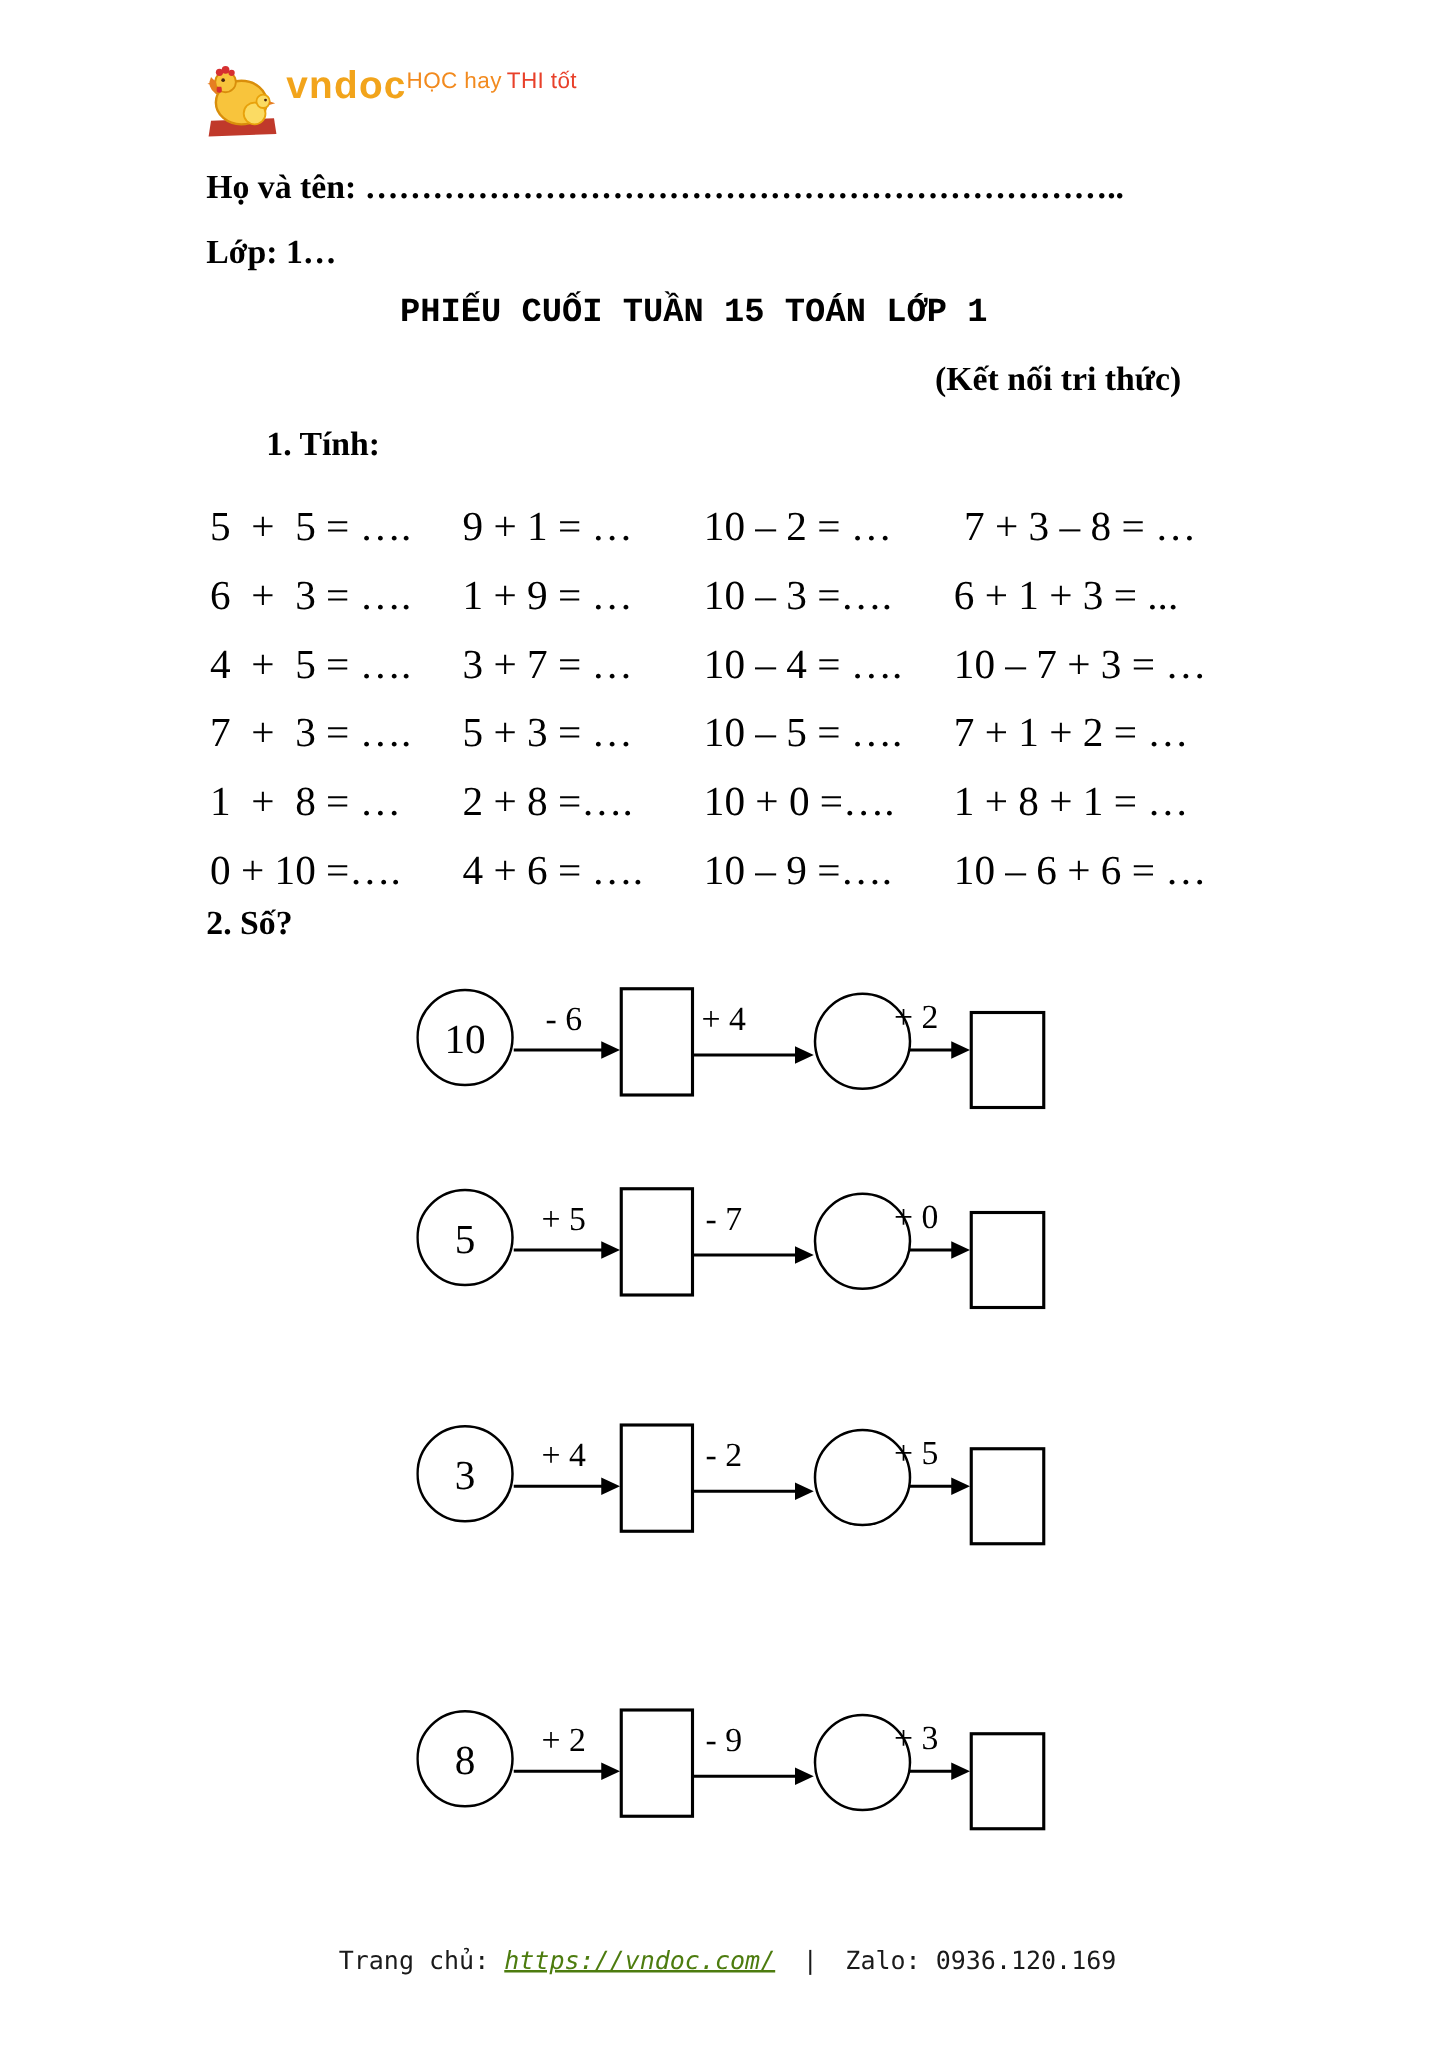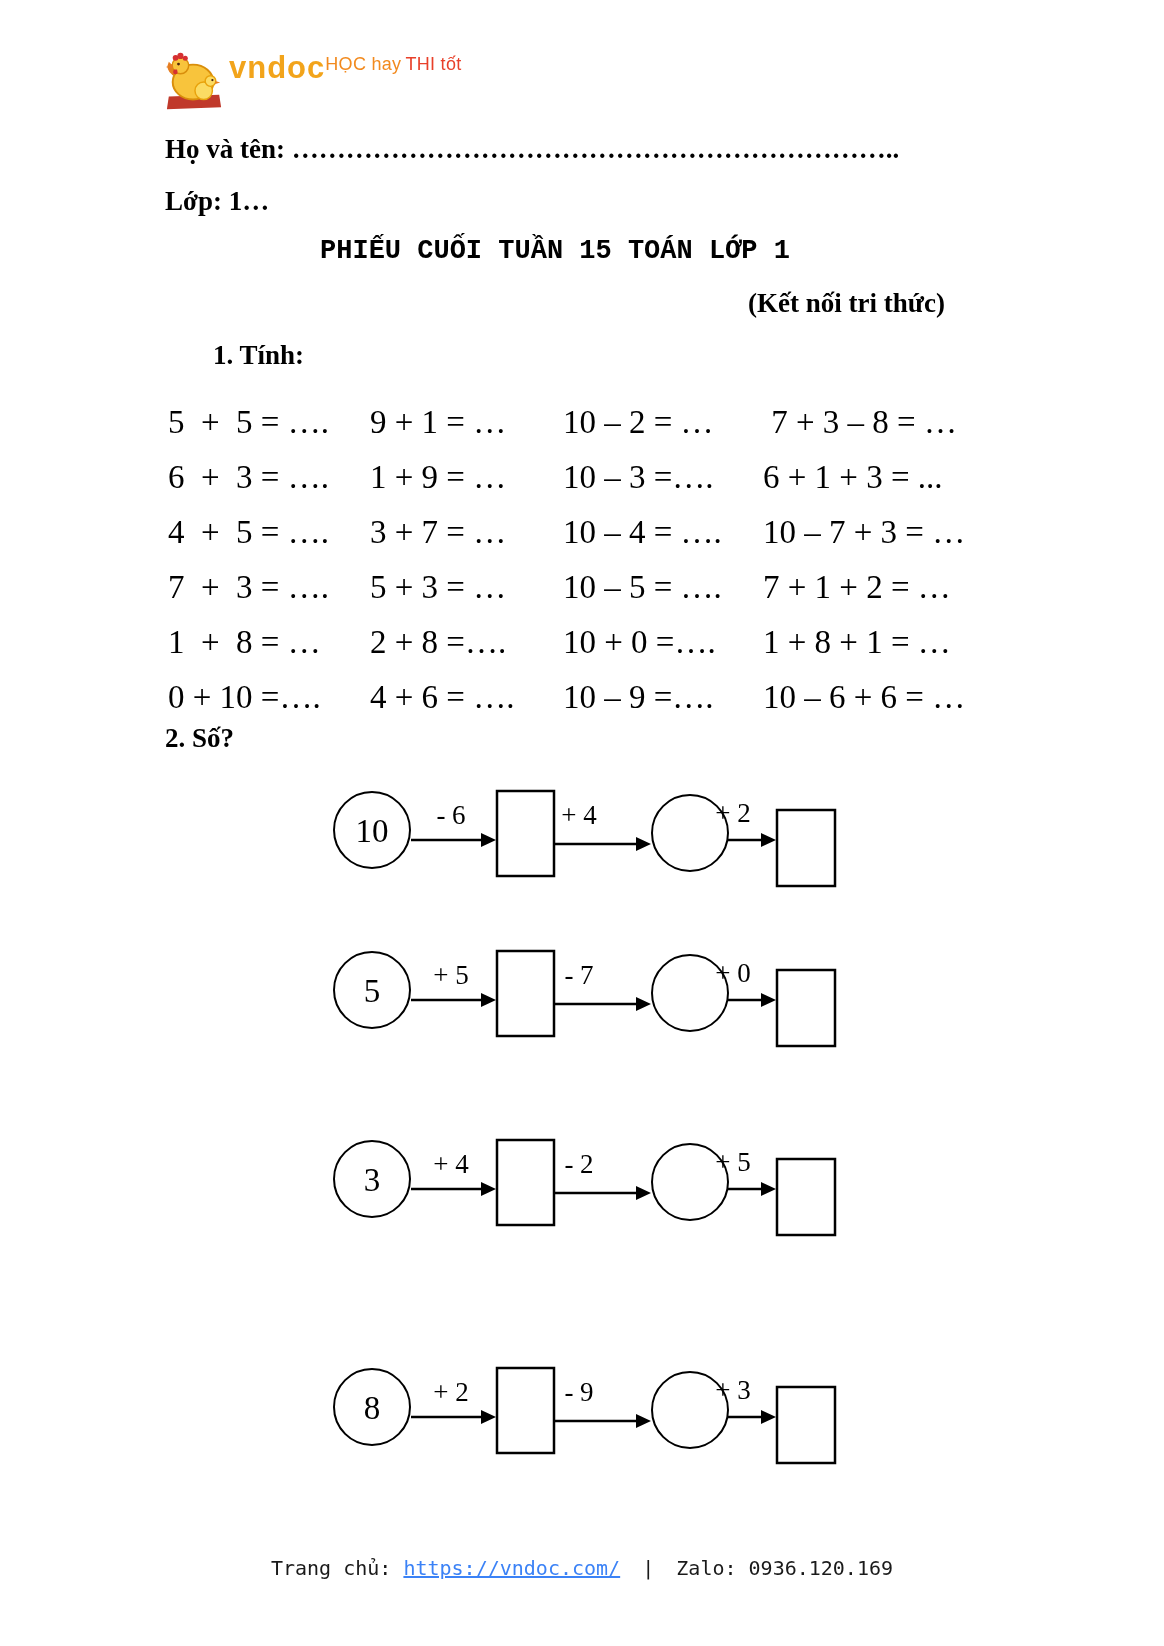--- a/index.html
+++ b/index.html
@@ -35,21 +35,21 @@
   .ex{font-size:33px;white-space:pre;line-height:55px;}
   
   .diagram{left:333px;width:520px;height:120px;}
   .d-num{font-size:33px;font-family:"Liberation Serif",serif;}
   .d-op{font-size:27px;font-family:"Liberation Serif",serif;}
   
   .footer{
     left:0;top:1556px;width:1164px;text-align:center;
     font-family:"DejaVu Sans Mono", monospace;font-size:20px;color:#1a1a1a;
   }
-  .footer a{color:#3b82f6;text-decoration:underline;}
+  .footer a{color:#4d7c0f;text-decoration:underline;font-style:italic;}
   .sep{margin:0 10px;}
 </style>
 </head>
 <body>
 
 <div class="abs logo">
   <svg width="62" height="62" viewBox="0 0 64 64">
     <path d="M6 46 L58 44 L60 57 L4 59 Z" fill="#c0392b"></path>
     <path d="M10 24 Q2 18 6 10 Q11 16 13 11 Q15 18 14 24 Z" fill="#e67e22"></path>
     <ellipse cx="31" cy="31" rx="21" ry="18" fill="#f8c43c" stroke="#d98e0b" stroke-width="2"></ellipse>

